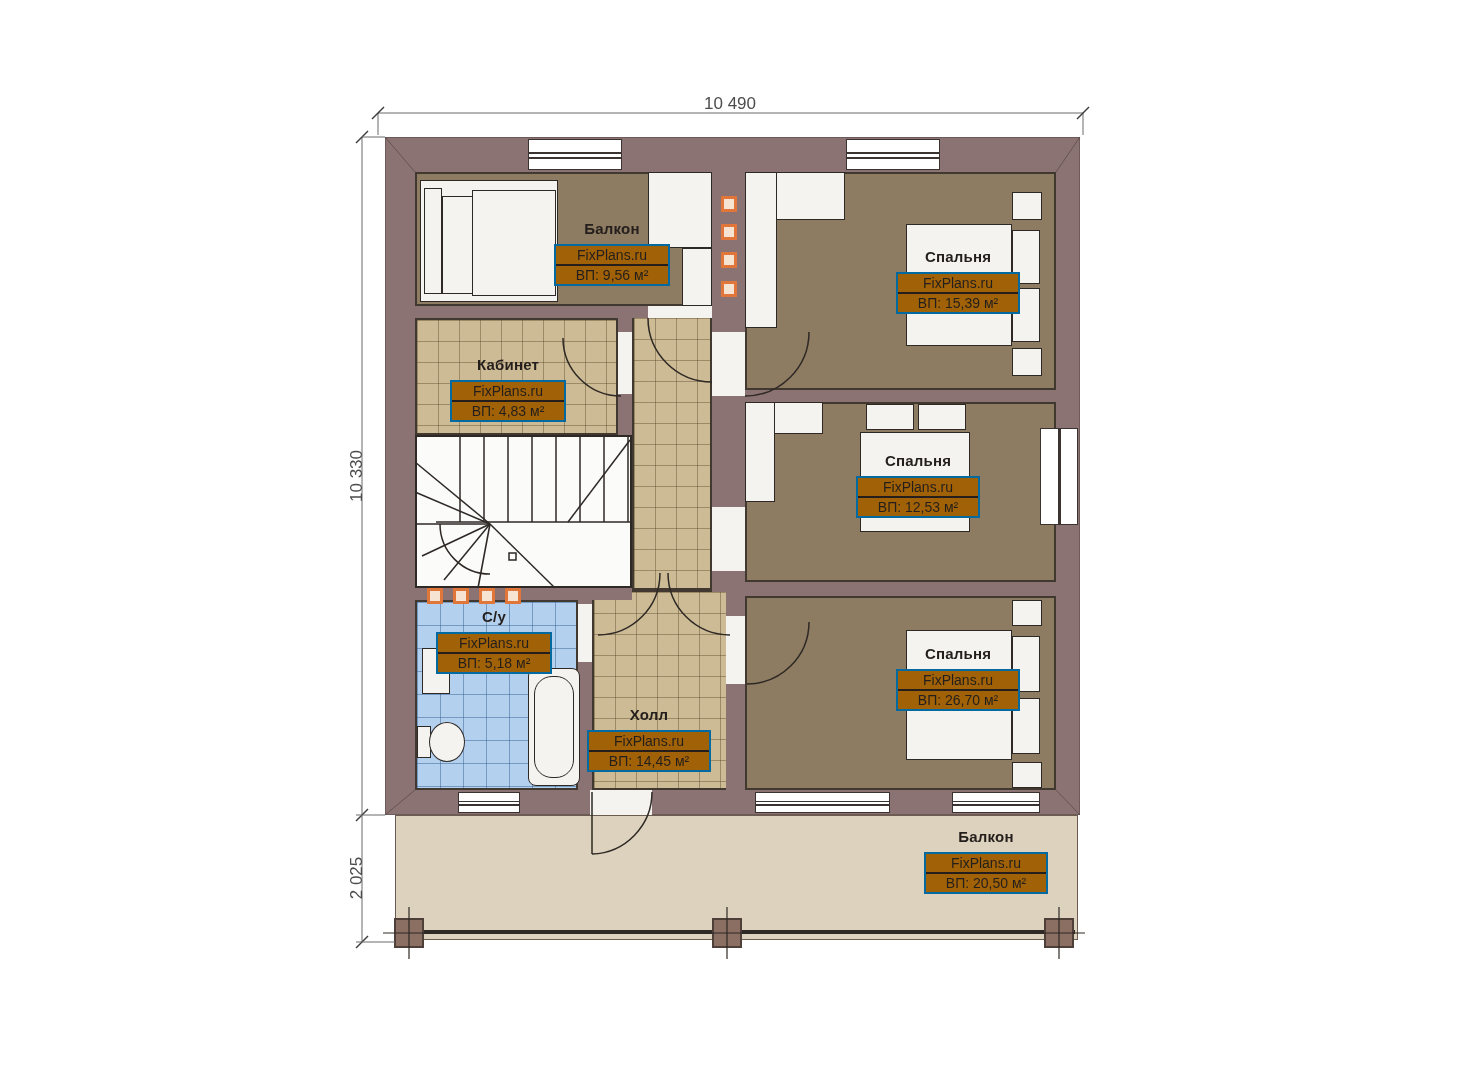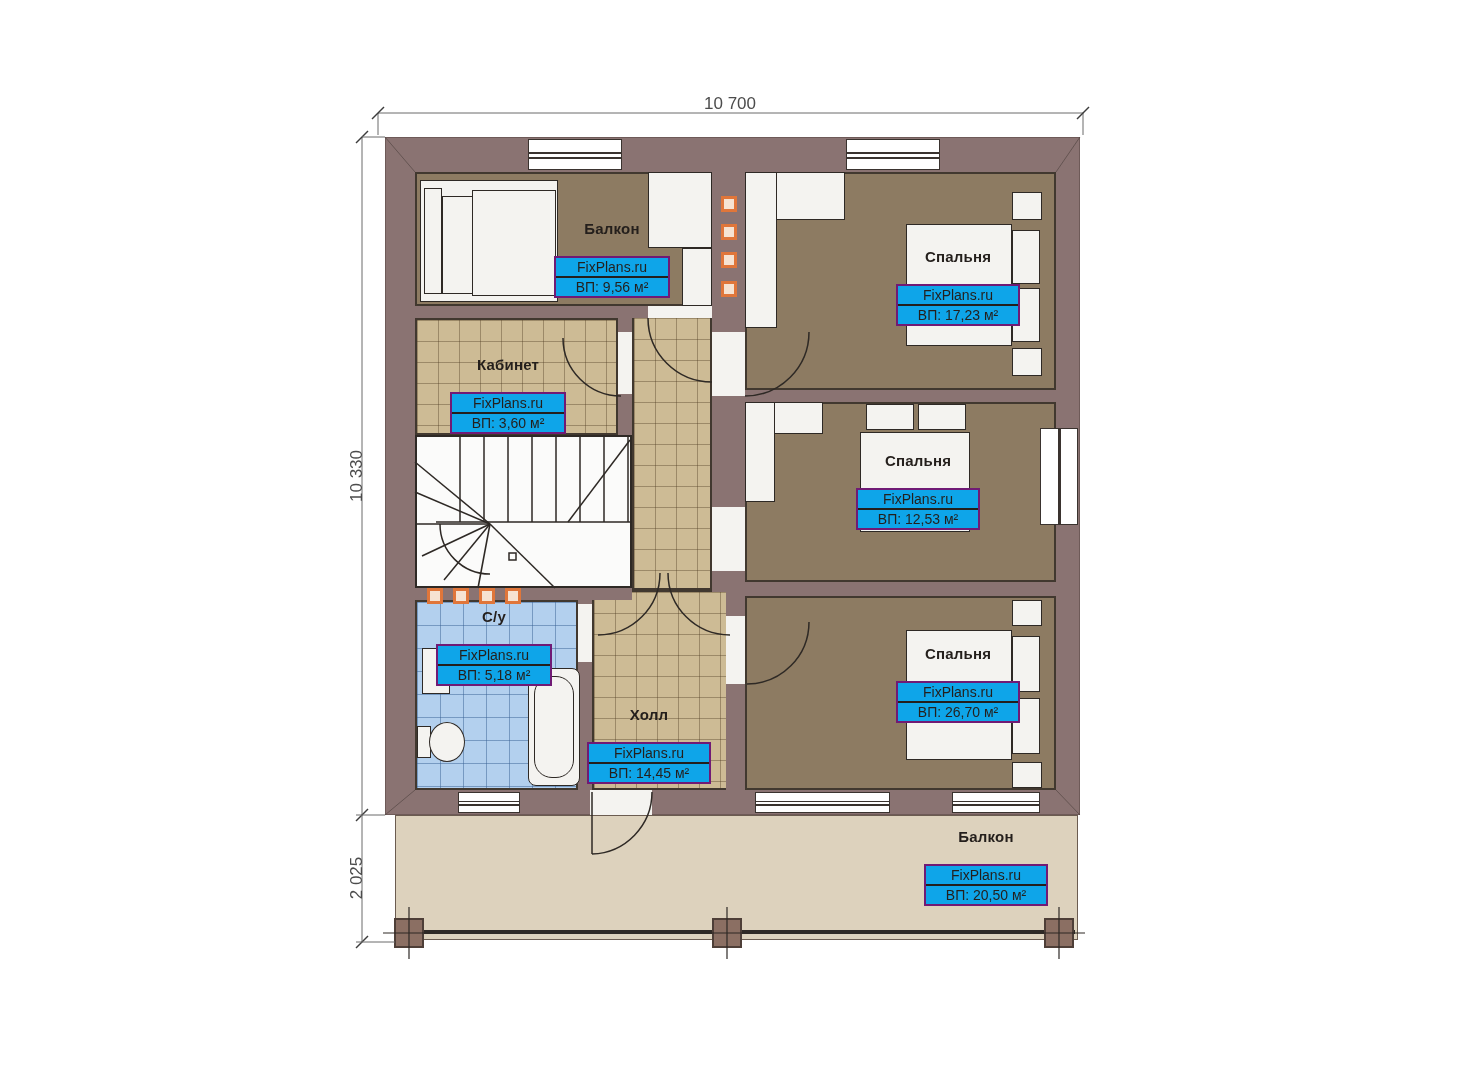--- a/index.html
+++ b/index.html
@@ -19,21 +19,21 @@
   .floor-white{background:#fbfbfa;border:2px solid #2e2925;}
   .furn{background:#f4f3f0;border:1.5px solid #2e2925;}
   .window-h{background:#ffffff;border:1px solid #3a332f;
     background-image:linear-gradient(transparent 42%,#3a332f 42%,#3a332f 50%,transparent 50%,transparent 58%,#3a332f 58%,#3a332f 66%,transparent 66%);}
   .window-v{background:#ffffff;border:1px solid #3a332f;
     background-image:linear-gradient(90deg,transparent 46%,#3a332f 46%,#3a332f 56%,transparent 56%);}
   .vent{background:#f6e3d2;border:3px solid #e0763a;}
   .post{background:#8b6f63;border:2px solid #4e3f38;}
   .room-label{width:130px;text-align:center;color:#241f1c;}
   .room-name{font-size:15px;font-weight:bold;margin-bottom:3px;letter-spacing:.2px;}
-  .label-box{margin:16px auto;display:inline-block;border:2px solid #701a75;background:#0ea5e9;}
+  .label-box{margin:4px auto;display:inline-block;border:2px solid #0369a1;background:#a16207;}
   .label-box .brand{padding:1px 10px;border-bottom:2px solid #241f1c;font-size:14px;}
   .label-box .area{padding:1px 20px;font-size:14px;}
   .dim{font-size:17px;color:#4c4c4c;width:90px;text-align:center;}
   .rot{transform:rotate(-90deg);transform-origin:center center;}
   svg.overlay{position:absolute;left:0;top:0;pointer-events:none;}
 </style>
 </head>
 <body>
 
 <div class="canvas">
@@ -183,45 +183,45 @@
       <line x1="356" y1="143" x2="368" y2="131" stroke="#3c3c3c" stroke-width="1.5"></line>
       <line x1="356" y1="821" x2="368" y2="809" stroke="#3c3c3c" stroke-width="1.5"></line>
       <line x1="362" y1="815" x2="362" y2="942"></line>
       <line x1="356" y1="948" x2="368" y2="936" stroke="#3c3c3c" stroke-width="1.5"></line>
       <line x1="356" y1="815" x2="385" y2="815"></line>
         <line x1="356" y1="942" x2="395" y2="942"></line>
       <line x1="362" y1="137" x2="385" y2="137"></line>
     </g>
   </svg>
 
-  <div class="a dim" style="left:685px;top:94px;">10 700</div>
+  <div class="a dim" style="left:685px;top:94px;">10 490</div>
   <div class="a dim rot" style="left:312px;top:466px;">10 330</div>
   <div class="a dim rot" style="left:312px;top:868px;">2 025</div>
 
   <div class="a room-label" style="left:547px;top:220px;">
     <div class="room-name">Балкон</div>
     <div class="label-box">
       <div class="brand">FixPlans.ru</div>
       <div class="area">ВП: 9,56 м²</div>
     </div>
   </div>
 
   <div class="a room-label" style="left:443px;top:356px;">
     <div class="room-name">Кабинет</div>
     <div class="label-box">
       <div class="brand">FixPlans.ru</div>
-      <div class="area">ВП: 3,60 м²</div>
+      <div class="area">ВП: 4,83 м²</div>
     </div>
   </div>
 
   <div class="a room-label" style="left:893px;top:248px;">
     <div class="room-name">Спальня</div>
     <div class="label-box">
       <div class="brand">FixPlans.ru</div>
-      <div class="area">ВП: 17,23 м²</div>
+      <div class="area">ВП: 15,39 м²</div>
     </div>
   </div>
 
   <div class="a room-label" style="left:853px;top:452px;">
     <div class="room-name">Спальня</div>
     <div class="label-box">
       <div class="brand">FixPlans.ru</div>
       <div class="area">ВП: 12,53 м²</div>
     </div>
   </div>

